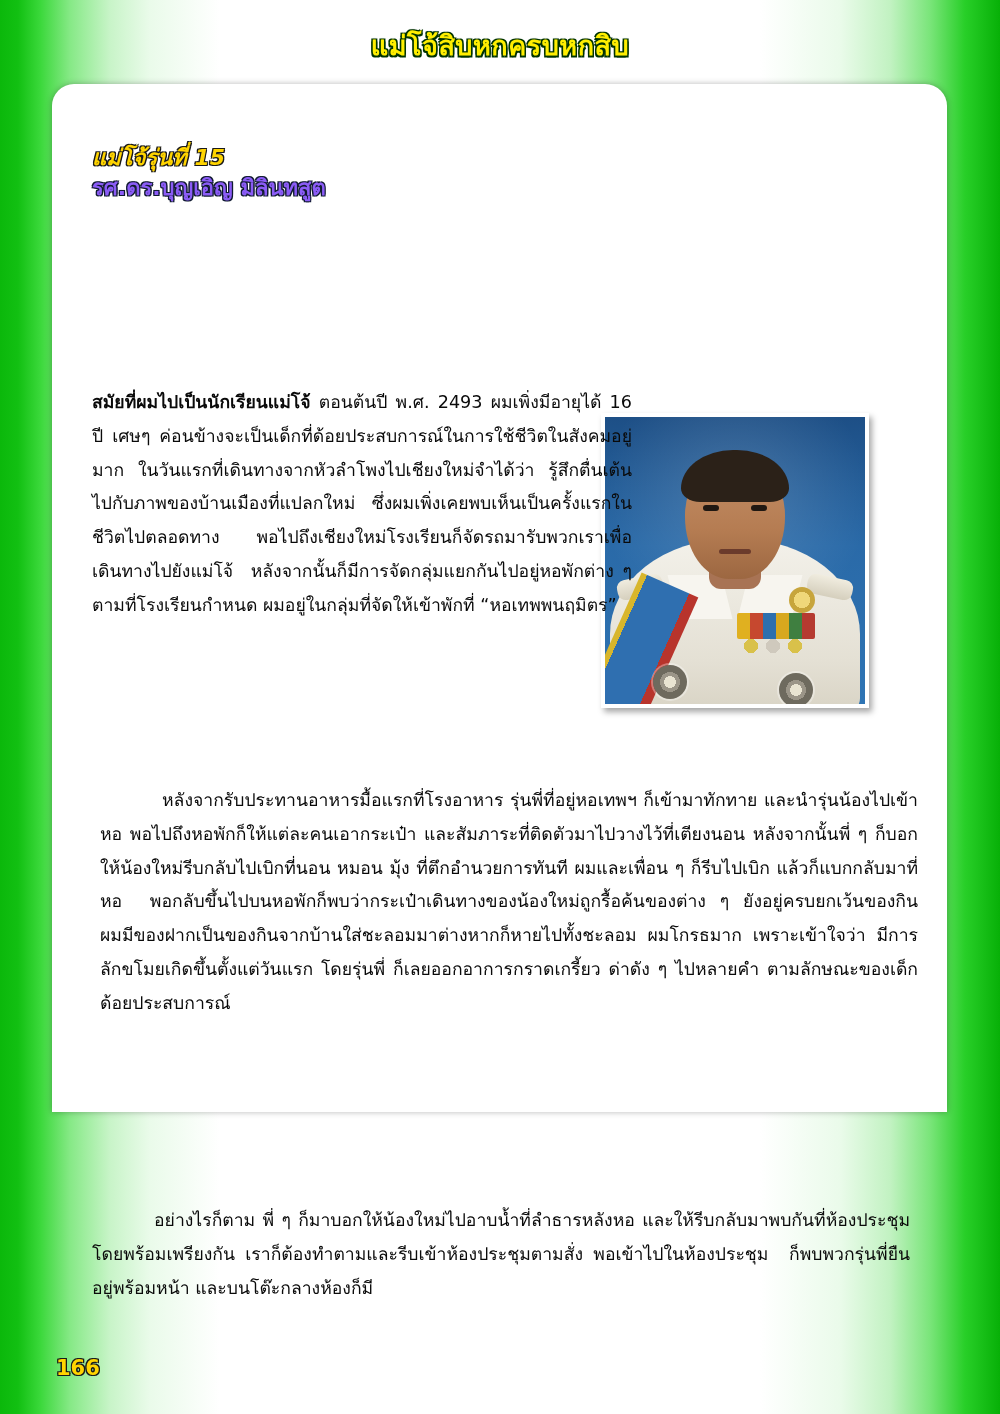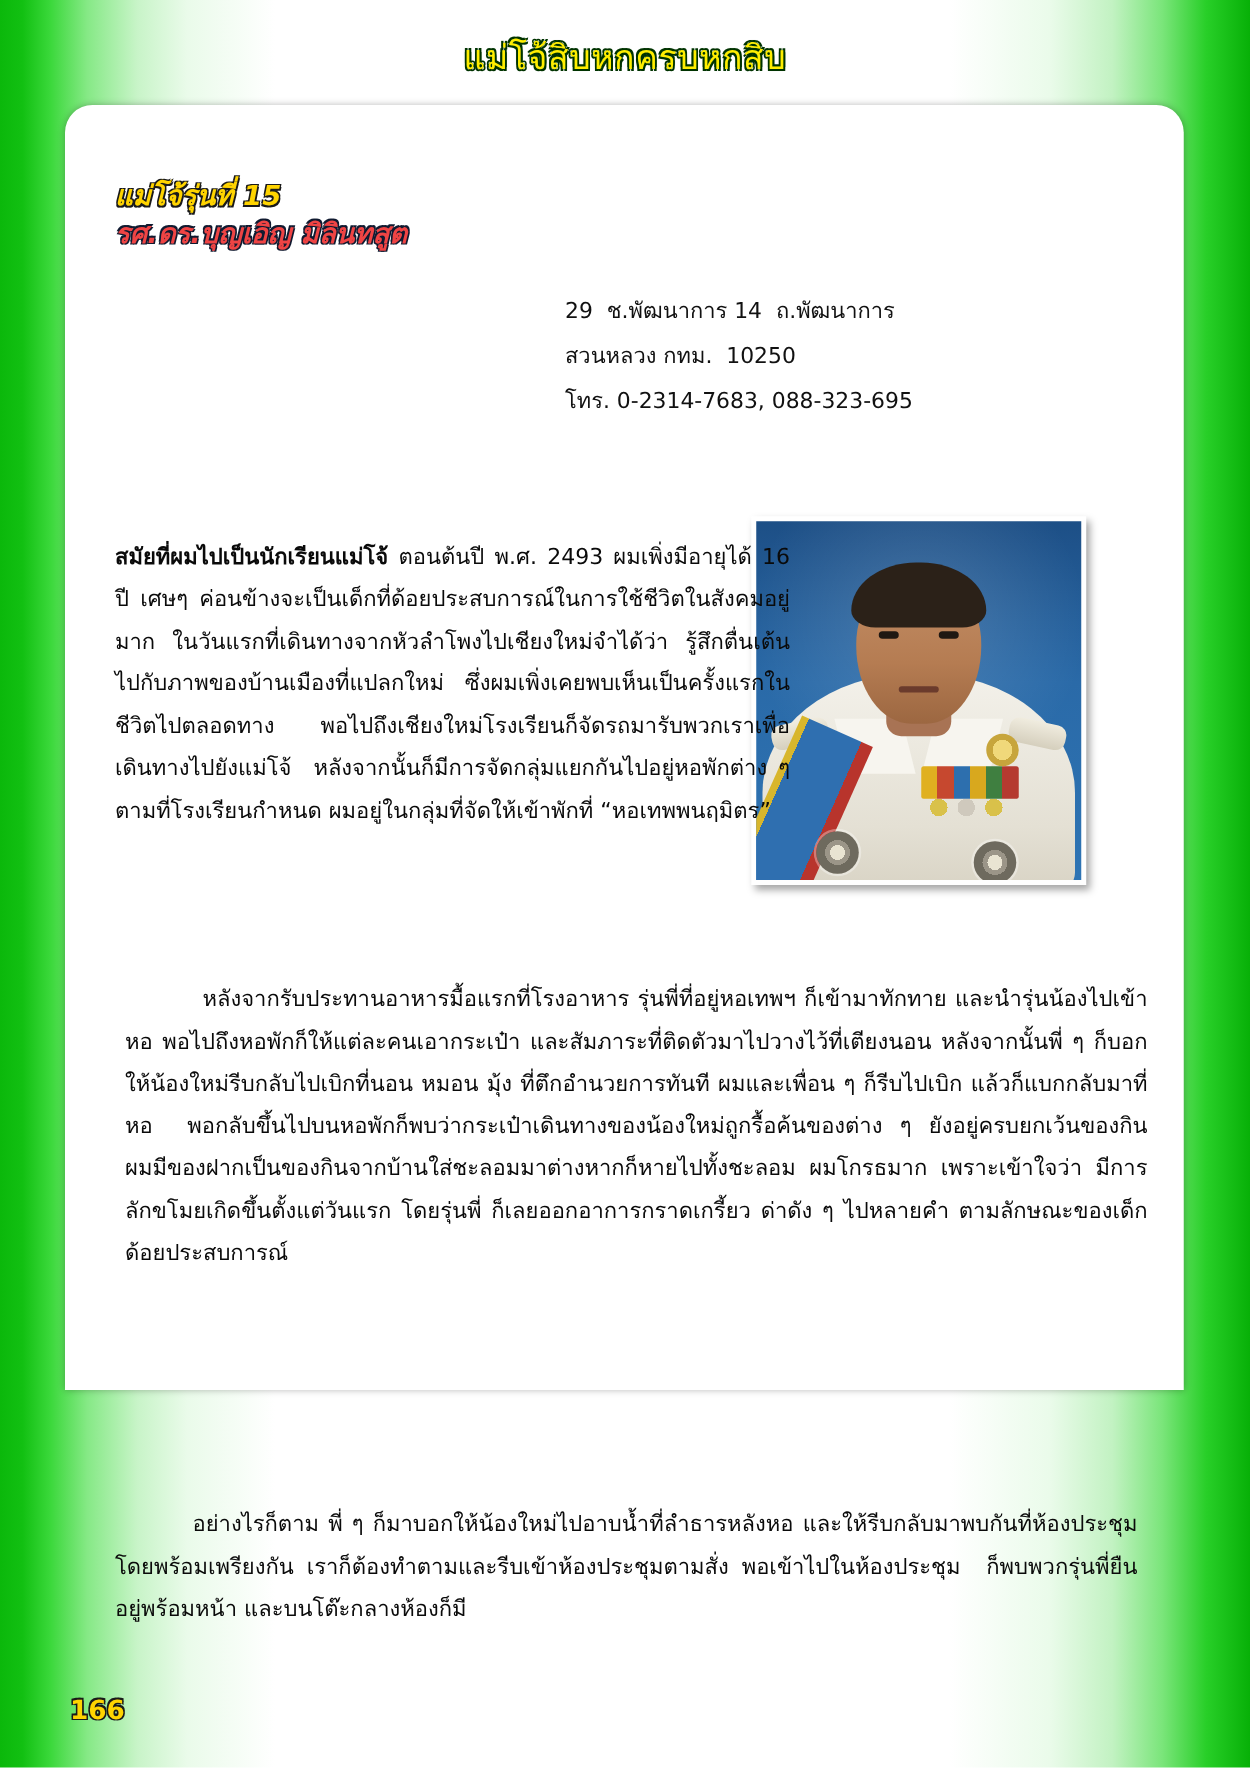--- a/index.html
+++ b/index.html
@@ -25,21 +25,21 @@
   }
   
   #header-title {
     position: absolute;
     top: 24px;
     left: 0;
     width: 1000px;
     text-align: center;
     font-family: "DejaVu Sans", "Liberation Sans", sans-serif;
     font-size: 27px;
-    font-weight: normal;
+    font-weight: bold;
     color: #ffee00;
     text-shadow:
       -1.5px -1.5px 0 #003300,
        1.5px -1.5px 0 #003300,
       -1.5px  1.5px 0 #003300,
        1.5px  1.5px 0 #003300,
        0 0 2px #003300;
     letter-spacing: 0.5px;
   }
   
@@ -68,22 +68,21 @@
     text-shadow:
       -1.2px -1.2px 0 #1a1a1a,
        1.2px -1.2px 0 #1a1a1a,
       -1.2px  1.2px 0 #1a1a1a,
        1.2px  1.2px 0 #1a1a1a;
     line-height: 1.25;
   }
   .person-line {
     font-size: 22px;
     font-weight: bold;
-    font-style: italic;
-    color: #ef4444;
+    color: #8b5cf6;
     text-shadow:
       -1.2px -1.2px 0 #101a30,
        1.2px -1.2px 0 #101a30,
       -1.2px  1.2px 0 #101a30,
        1.2px  1.2px 0 #101a30;
     line-height: 1.25;
     margin-top: 2px;
   }
   
   #address-block {
@@ -258,21 +257,20 @@
     color: #0a0a0a;
     line-height: 1.92;
     text-align: justify;
     white-space: pre-wrap;
   }
   .para b { font-weight: bold; }
   #para-1 {
     left: 40px;
     top: 302px;
     width: 540px;
-    margin-top: 44px;
   }
   #para-2 {
     left: 48px;
     top: 700px;
     width: 818px;
   }
   #para-3 {
     left: 40px;
     top: 1092px;
     width: 818px;
@@ -302,23 +300,20 @@
 
   <div id="header-title">แม่โจ้สิบหกครบหกสิบ</div>
 
   <div id="content-card">
 
     <div id="name-block">
       <div class="gen-line">แม่โจ้รุ่นที่ 15</div>
       <div class="person-line">รศ.ดร.บุญเอิญ   มิลินทสูต</div>
     </div>
 
-    <div id="address-block">29  ช.พัฒนาการ 14  ถ.พัฒนาการ
-สวนหลวง กทม.  10250
-โทร. 0-2314-7683, 088-323-695</div>
 
     <figure id="portrait-figure">
       <div id="portrait-photo">
         <div class="p-shoulders"></div>
         <div class="p-collar-l"></div>
         <div class="p-collar-r"></div>
         <div class="p-epaulet l"></div>
         <div class="p-epaulet r"></div>
         <div class="p-sash"></div>
         <div class="p-medals"></div>

